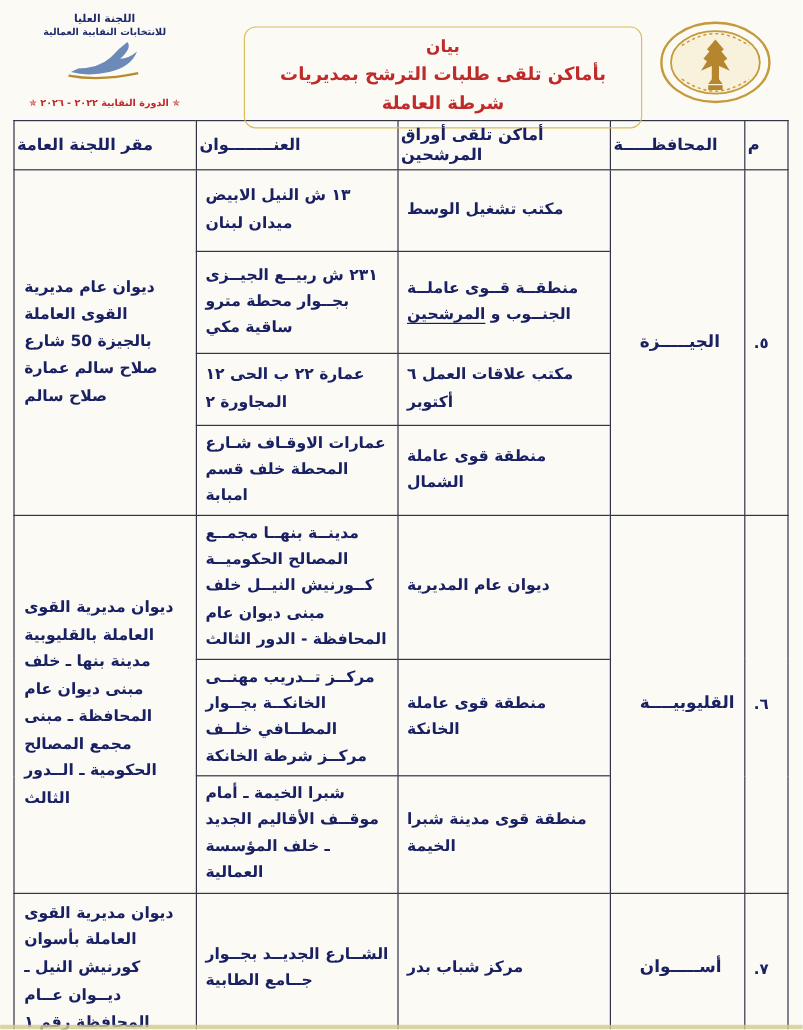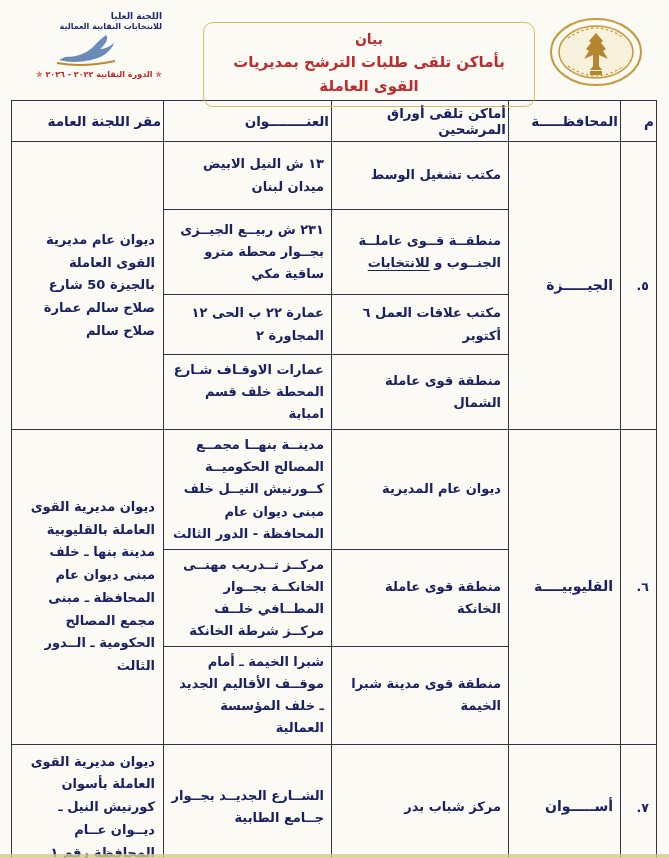--- a/index.html
+++ b/index.html
@@ -16,52 +16,52 @@
   }
   .page::after{
     content:""; position:absolute; left:0; right:0; bottom:0; height:4px;
     background:#d3ca8f; opacity:.8;
   }
 
   
   .header { display:flex; align-items:flex-start; height:88px; }
 
   .emblem-wrap { width:122px; display:flex; justify-content:center; padding-top:8px; }
-  .logo-wrap   { width:150px; text-align:right; padding-top:2px; }
+  .logo-wrap   { width:150px; text-align:center; padding-top:2px; }
 
   .title-wrap { flex:1; display:flex; justify-content:flex-start; padding-top:14px;margin-left:41px; }
   .title-box {
     border:1.5px solid #d9bd5e;
     border-radius:10px;
     padding:6px 22px 8px 22px;
     text-align:center;
     color:#bf2b2b;
     font-weight:bold;
     min-width:320px;
   }
   .title-box .t1 { font-size:14px; line-height:1.5; display:block; }
   .title-box .t2 { font-size:15px; line-height:1.6; display:block; }
 
   .logo-wrap .l1 { font-size:9px;  font-weight:bold; color:#1e2a6b; line-height:1.35; }
   .logo-wrap .l2 { font-size:8px;  font-weight:bold; color:#1e2a6b; line-height:1.35; }
-  .logo-wrap .cycle { font-size:8px; font-weight:bold; color:#c22828; line-height:1.4; margin-top:1px; }
+  .logo-wrap .cycle { font-size:8px; font-weight:bold; color:#c22828; line-height:1.4; margin-top:12px; }
   .logo-bird { margin:1px auto 0 auto; display:block; }
 
   
   table {
     width:645px;
     border-collapse:collapse;
     table-layout:fixed;
     margin-top:4px;
   }
   th, td {
     border:1.5px solid #33334a;
     color:#1a2163;
     font-weight:bold;
-    text-align:right;
+    text-align:left;
     vertical-align:middle;
   }
   th { font-size:13.5px; height:34px; padding:4px 2px; background:#fbfaf5; }
   td { font-size:13px; line-height:1.7; padding:4px 7px; background:#fbfaf5; }
   td.num  { font-size:12.5px; }
   td.gov  { font-size:14px;padding-left:24px; }
   td.hq   { font-size:13px; line-height:1.75; padding:6px 8px; }
   .u { text-decoration:underline; text-underline-offset:3px; }
 </style>
 </head>
@@ -78,21 +78,21 @@
         <path d="M20 22 Q35 12 48 12 Q61 12 76 22" fill="none" stroke="#c49a3a" stroke-width="1.2" stroke-dasharray="2.5 2.5"></path>
         <path d="M20 50 Q35 60 48 60 Q61 60 76 50" fill="none" stroke="#c49a3a" stroke-width="1.2" stroke-dasharray="2.5 2.5"></path>
         <path d="M48 17 L41 25 L43 27 L38 33 L41 35 L36 43 L45 39 L45 50 L42 54 L54 54 L51 50 L51 39 L60 43 L55 35 L58 33 L53 27 L55 25 Z" fill="#b5862e"></path>
         <rect x="42" y="55" width="12" height="4" fill="#b5862e"></rect>
       </svg>
     </div>
 
     <div class="title-wrap">
       <div class="title-box">
         <span class="t1">بيان</span>
-        <span class="t2">بأماكن تلقى طلبات الترشح بمديريات القوى العاملة</span>
+        <span class="t2">بأماكن تلقى طلبات الترشح بمديريات شرطة العاملة</span>
       </div>
     </div>
 
     <div class="logo-wrap">
       <div class="l1">اللجنة العليا</div>
       <div class="l2">للانتخابات النقابية العمالية</div>
       <svg class="logo-bird" width="72" height="34" viewBox="0 0 72 34">
         <path d="M8 26 Q22 30 40 26 Q58 22 63 9 Q56 15 49 15 Q59 6 55 1 Q47 7 41 14 Q31 23 14 23 Z" fill="#5b7db1" opacity="0.9"></path>
         <path d="M6 29 Q32 34 64 27" stroke="#b98b2e" stroke-width="2" fill="none"></path>
       </svg>
@@ -121,21 +121,21 @@
     <tr style="height:68px">
       <td class="num" rowspan="4">٥.</td>
       <td class="gov" rowspan="4">الجيـــــزة</td>
       <td class="place">مكتب تشغيل الوسط</td>
       <td class="addr">١٣ ش النيل الابيض ميدان لبنان</td>
       <td class="hq" rowspan="4">ديوان عام مديرية القوى العاملة بالجيزة 50 شارع صلاح سالم عمارة صلاح سالم</td>
     </tr>
     <tr style="height:85px">
       <td class="place">
         <span>منطقــة قــوى عاملــة الجنــوب و</span>
-        <span class="u">للانتخابات</span>
+        <span class="u">المرشحين</span>
       </td>
       <td class="addr">٢٣١ ش ربيــع الجيــزى بجــوار محطة مترو ساقية مكي</td>
     </tr>
     <tr style="height:60px">
       <td class="place">مكتب علاقات العمل ٦ أكتوبر</td>
       <td class="addr">عمارة ٢٢ ب الحى ١٢ المجاورة ٢</td>
     </tr>
     <tr style="height:62px">
       <td class="place">منطقة قوى عاملة الشمال</td>
       <td class="addr">عمارات الاوقـاف شـارع المحطة خلف قسم امبابة</td>

